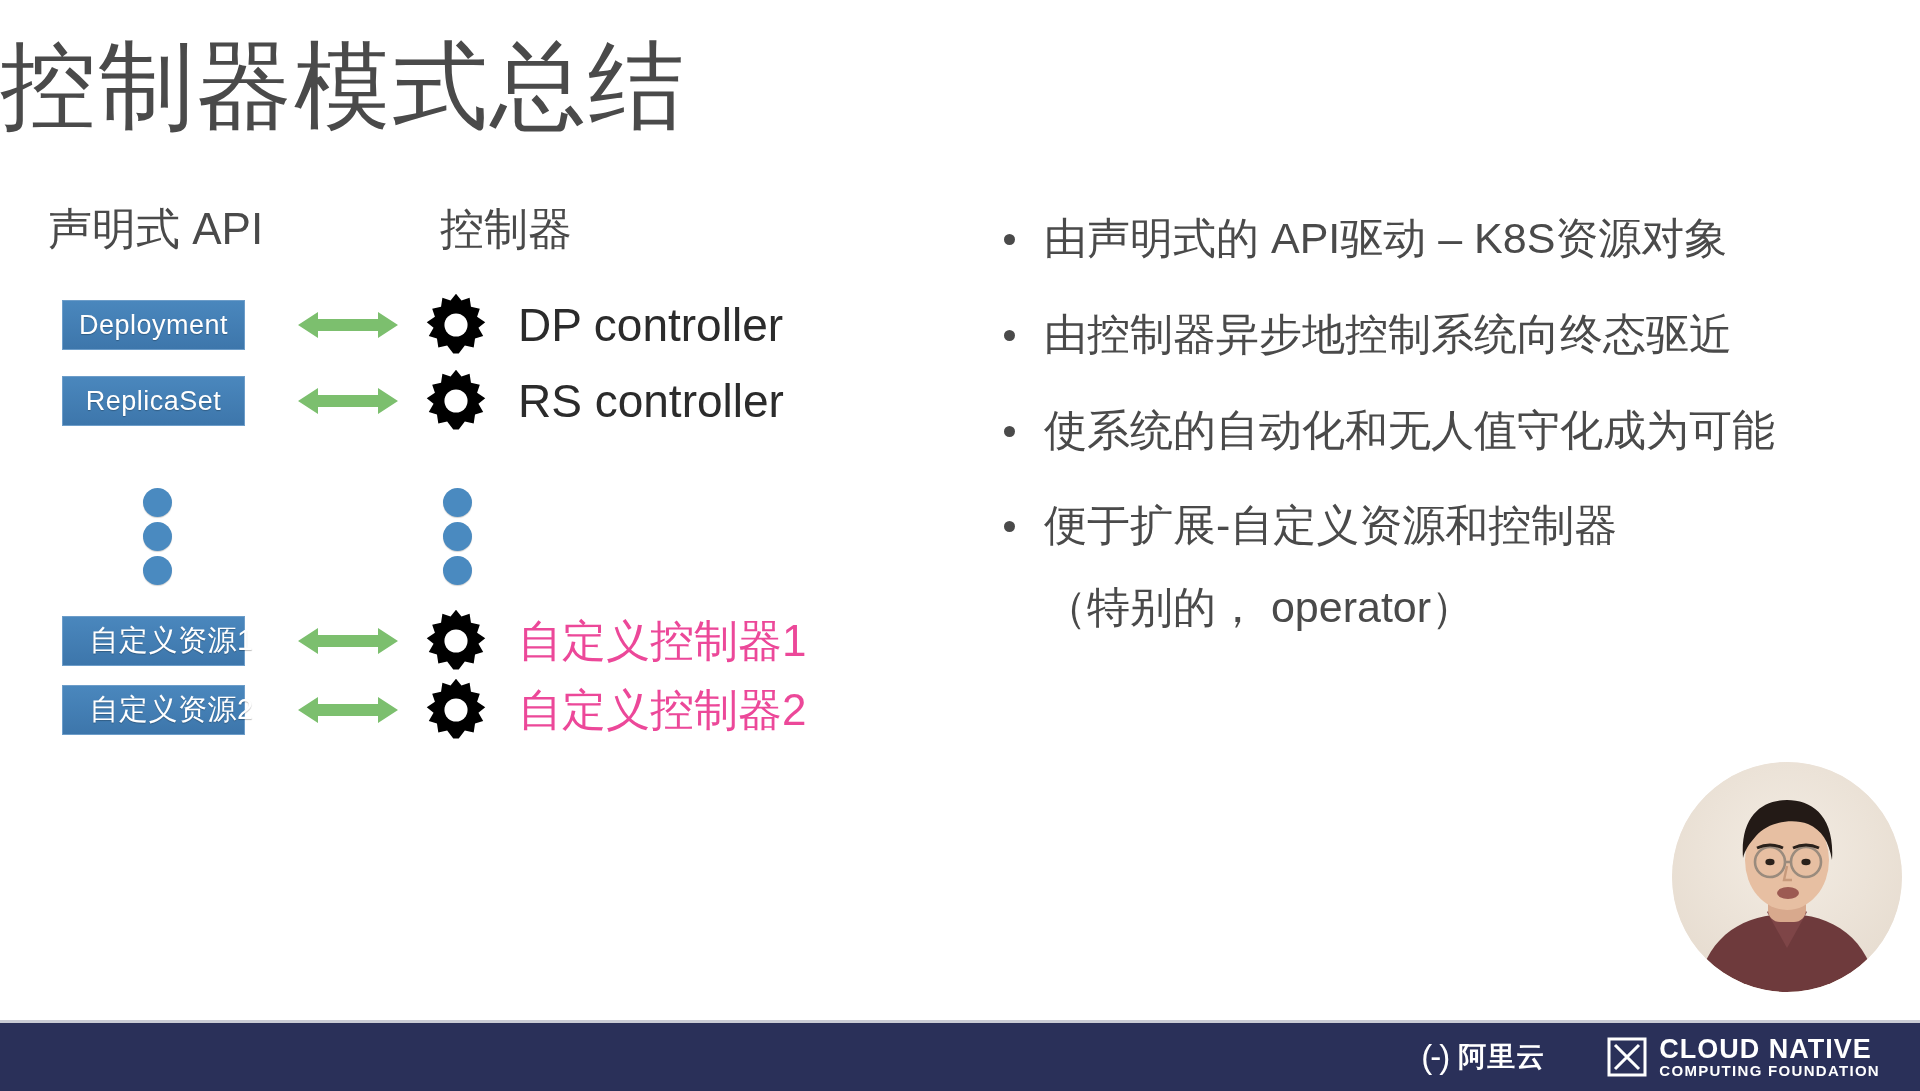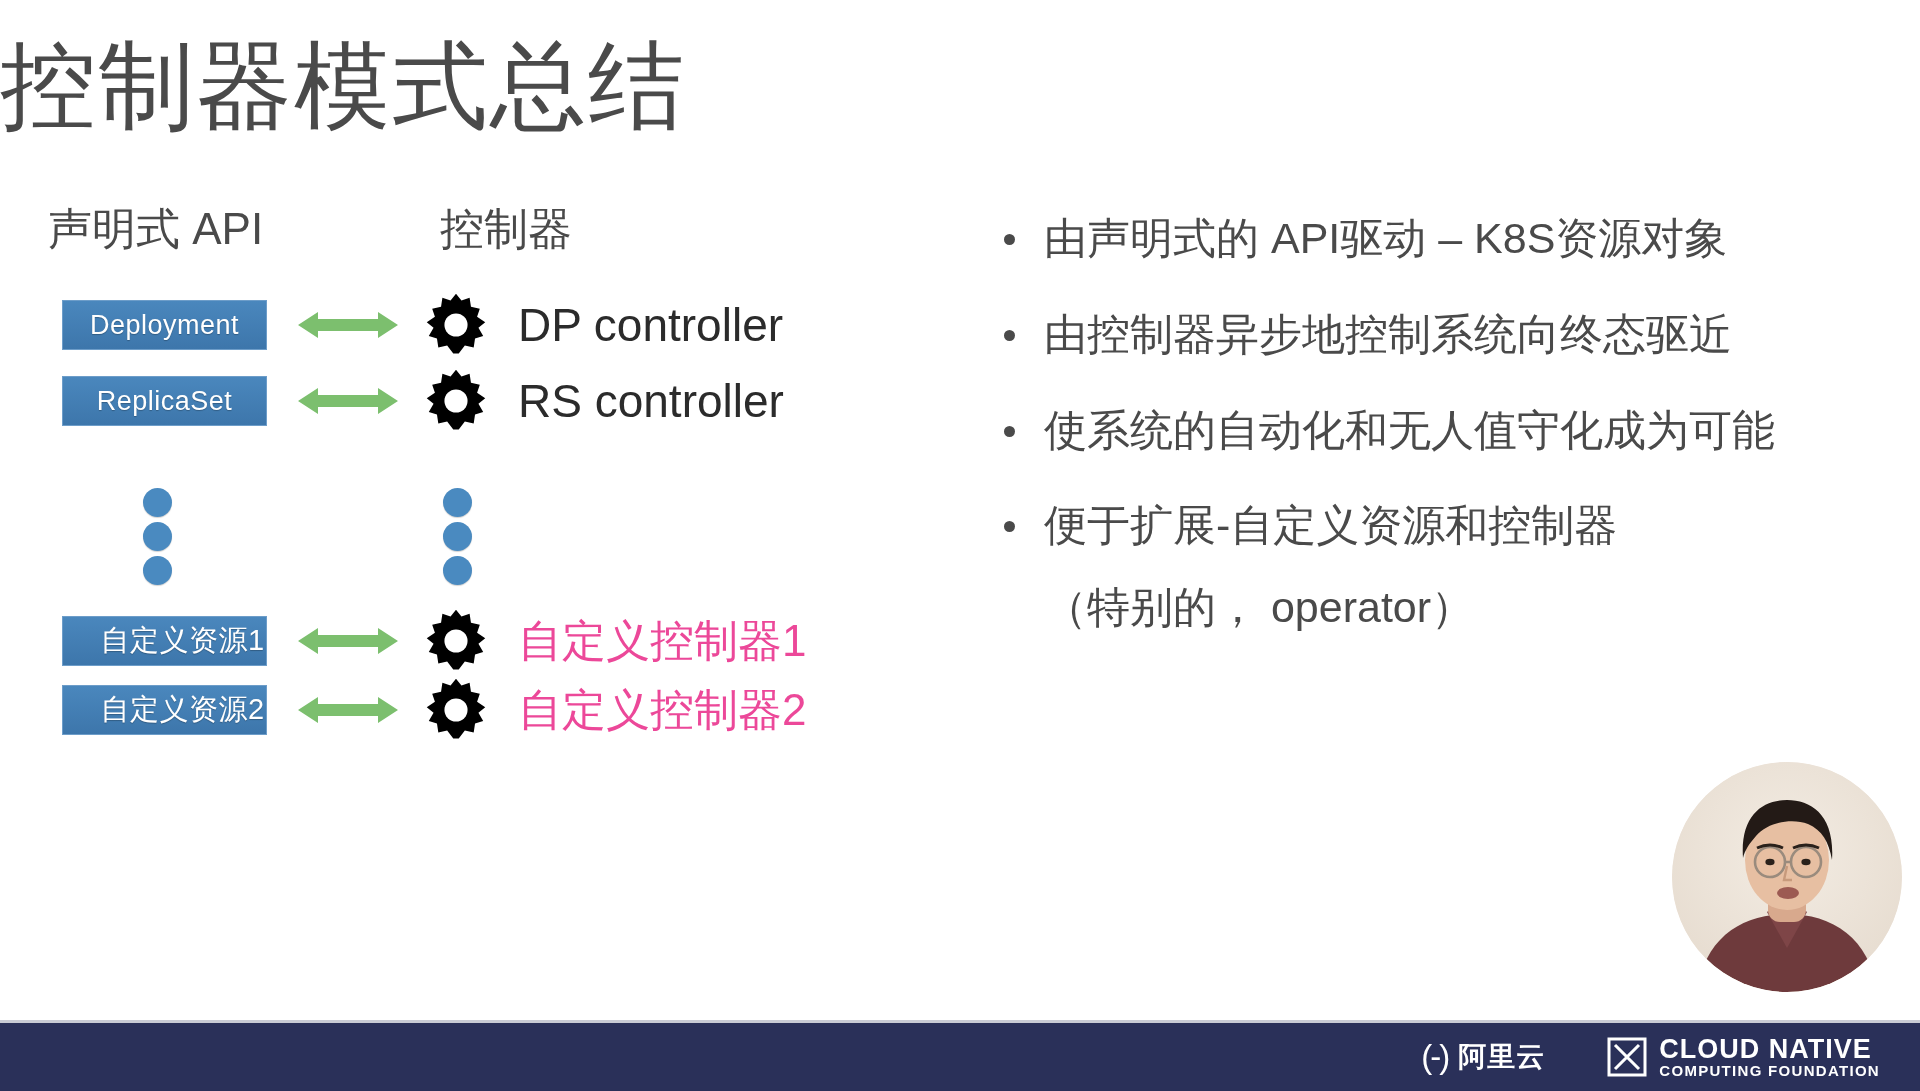--- a/index.html
+++ b/index.html
@@ -54,21 +54,21 @@
     left: 0;
     width: 960px;
     height: 58px;
     display: flex;
     align-items: center;
   }
 
   .res-box {
     position: absolute;
     left: 22px;
-    width: 205px;
+    width: 183px;
     height: 50px;
     background: linear-gradient(180deg, #4a87bd 0%, #3d76ab 100%);
     border: 1px solid #6d9dc9;
     box-sizing: border-box;
     color: #ffffff;
     font-size: 27px;
     display: flex;
     align-items: center;
     justify-content: center;
     text-shadow: 0 1px 1px rgba(0,0,0,0.25);

